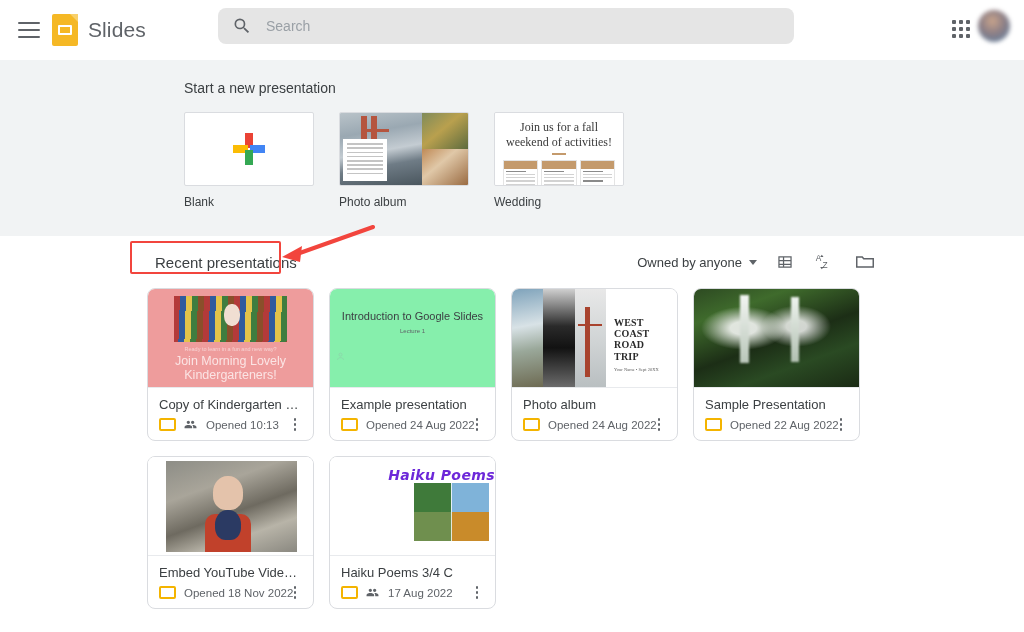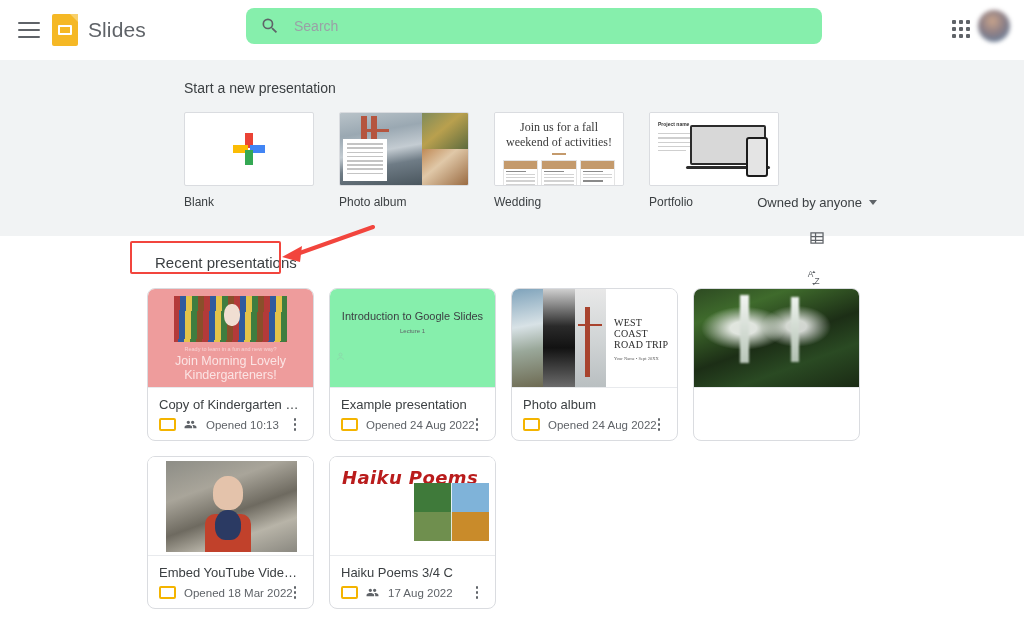--- a/index.html
+++ b/index.html
@@ -39,22 +39,22 @@
     background: transparent;
   }
   .brand {
     font-size: 21px; color: #5f6368; margin-left: 10px; letter-spacing: .1px;
     font-weight: 400;
   }
 
   .search-wrap {
     position: absolute; left: 218px; top: 8px;
     width: 576px; height: 36px;
-    background: #86efac; border-radius: 8px;
-    display: flex; align-items: center; cursor: text; margin-left: 28px;
+    background: #e5e5e5; border-radius: 8px;
+    display: flex; align-items: center; cursor: text;
   }
   .search-wrap .sicon { margin-left: 14px; margin-right: 14px; display:flex; }
   .search-wrap input {
     border: 0; outline: 0; background: transparent;
     font-family: "Liberation Sans", sans-serif;
     font-size: 14px; color: #3c4043; width: 480px;
   }
   .search-wrap input::placeholder { color: #9aa0a6; }
 
   .topbar-right {
@@ -156,21 +156,21 @@
   .pf-ph { position:absolute; right: 2px; top: 16px; width: 22px; height: 40px;
     border: 2.5px solid #1b1b1b; border-radius: 3px; background:#e4e4e4; }
 
   
   .recent { width: 1024px; background: #fff; position: relative; }
   .recent-head {
     width: 730px; margin: 0 auto; height: 52px;
     display:flex; align-items:center; justify-content: space-between;
   }
   .recent-title { font-size: 15px; color: #3c4043; padding: 5px 8px; }
-  .recent-right { display:flex; align-items:center; gap: 16px; flex-direction: column; }
+  .recent-right { display:flex; align-items:center; gap: 16px; }
   .owned { font-size: 13px; color:#3c4043; display:flex; align-items:center; cursor:pointer; }
   .owned .caret { width:0;height:0;border-left:4px solid transparent;border-right:4px solid transparent;border-top:5px solid #5f6368; margin-left:7px; }
   .ic-btn { cursor:pointer; display:flex; align-items:center; justify-content:center; width: 24px; height: 24px; }
 
   
   .grid-wrap { width: 730px; margin: 0 auto; }
   .grid { display:flex; flex-wrap: wrap; gap: 15px; }
   .card {
     width: 167px; background:#fff; border: 1px solid #dadce0; border-radius: 8px;
     overflow: hidden; cursor: pointer;
@@ -202,21 +202,21 @@
   .th-intro .mark { position:absolute; left: 6px; top: 62px; width: 9px; height: 11px; opacity:.35; }
 
   .th-photo { width:100%; height:100%; display:flex; background:#fff; }
   .th-photo .s { width: 19%; height:100%; }
   .th-photo .s1 { background: linear-gradient(170deg,#7fa3bb 0%,#d8e2e6 38%,#9aa89a 62%,#6d6a52 100%); }
   .th-photo .s2 { background: linear-gradient(180deg,#cfcfcf 0%,#2a2a2a 38%,#121212 60%,#6b6b6b 100%); }
   .th-photo .s3 { background: linear-gradient(180deg,#e8e8e8 0%,#cfd3d4 55%,#b9bfc1 100%); position: relative; }
   .th-photo .s3:before { content:""; position:absolute; left: 34%; top: 18%; width: 5px; height: 72%; background:#a8432e; }
   .th-photo .s3:after { content:""; position:absolute; left: 10%; top: 36%; width: 76%; height: 2px; background:#a8432e; }
   .th-photo .txt { flex: 1; padding: 28px 6px 0 8px; }
-  .th-photo .txt .a { font-family:"Liberation Serif", serif; font-weight: 400; font-size: 10px; color:#2b2b2b; line-height: 1.12; letter-spacing:.2px; }
+  .th-photo .txt .a { font-family:"Liberation Serif", serif; font-weight: 700; font-size: 10px; color:#2b2b2b; line-height: 1.12; letter-spacing:.2px; }
   .th-photo .txt .b { font-family:"Liberation Serif", serif; font-size: 4.5px; color:#5f5f5f; margin-top: 5px; }
 
   .th-falls { width:100%; height:100%;
     background:
       radial-gradient(ellipse at 30% 40%, rgba(255,255,255,.85) 0 8%, rgba(255,255,255,0) 26%),
       radial-gradient(ellipse at 62% 38%, rgba(255,255,255,.8) 0 7%, rgba(255,255,255,0) 24%),
       linear-gradient(160deg,#2d4a22 0%,#3f6b2c 22%,#1c2e16 52%,#2a4a23 72%,#1a2a14 100%);
     position:relative; }
   .th-falls:before { content:""; position:absolute; left: 28%; top: 6%; width: 9px; height: 70%;
     background: linear-gradient(180deg,#f2f5f2,#b9c6b9); filter: blur(1.3px); }
@@ -225,21 +225,21 @@
 
   .th-yt { width:100%; height:100%; background:#fff; position:relative; }
   .th-yt .img { position:absolute; left: 18px; top: 4px; width: 131px; height: 91px;
     background: linear-gradient(160deg,#8d8d86 0%,#a9a59a 30%,#6e6a60 55%,#b8b4a8 75%,#8a8880 100%); }
   .th-yt .img:after { content:""; position:absolute; left: 36%; top: 16%; width: 30px; height: 34px;
     background:#e4c3ab; border-radius: 48% 48% 42% 42%; box-shadow: 0 32px 0 -2px #2b3a63; }
   .th-yt .img:before { content:""; position:absolute; left: 30%; top: 58%; width: 46px; height: 38px; background:#c1412b; border-radius: 10px 10px 0 0; }
 
   .th-haiku { width:100%; height:100%; background:#fff; position:relative; }
   .th-haiku .h1 { font-family:"DejaVu Sans", sans-serif; font-weight: 700; font-style: italic;
-    font-size: 18px; color:#b91c1c; padding: 10px 0 0 12px; letter-spacing: .4px; }
+    font-size: 14px; color:#6d28d9; padding: 10px 0 0 12px; letter-spacing: .4px; text-align: right; }
   .th-haiku .h2 { font-family:"Liberation Serif", serif; font-size: 11px; color:#2b2b2b; padding: 6px 0 0 26px; }
   .th-haiku .pic { position:absolute; right: 6px; top: 26px; width: 75px; height: 58px;
     background:
       linear-gradient(90deg, transparent 49.6%, rgba(255,255,255,.8) 49.6% 50.4%, transparent 50.4%),
       linear-gradient(0deg, transparent 49.6%, rgba(255,255,255,.8) 49.6% 50.4%, transparent 50.4%),
       conic-gradient(from 180deg at 50% 50%, #6f8f4e 0 25%, #3f7a3a 25% 50%, #7fb3d9 50% 75%, #c98b2a 75% 100%);
   }
 
   
   .anno-box {
@@ -365,40 +365,20 @@
                   <div class="ln"></div>
                   <div class="ln"></div>
                   <div class="ln d"></div>
                 </div>
             </div>
           </div>
         </div>
         <div class="tpl-name">Wedding</div>
       </div>
 
-      <div class="tpl">
-        <div class="tpl-thumb">
-          <div class="pf">
-            <div class="pf-l">
-              <div class="pt">Project name</div>
-              <div class="pl" style="margin-top:6px"></div>
-                <div class="pl"></div>
-                <div class="pl"></div>
-                <div class="pl"></div>
-                <div class="pl" style="width:70%"></div>
-            </div>
-            <div class="pf-r">
-              <div class="pf-lap"></div>
-                <div class="pf-base"></div>
-                <div class="pf-ph"></div>
-            </div>
-          </div>
-        </div>
-        <div class="tpl-name">Portfolio</div>
-      </div>
 
     </div>
   </div>
 </div>
 
 <div class="recent">
   <div class="recent-head">
     <div class="recent-title">Recent presentations</div>
     <div class="recent-right">
       <div class="owned">
@@ -503,33 +483,45 @@
                 <i></i>
               </span>
           </div>
         </div>
       </div>
 
       <div class="card">
         <div class="card-thumb">
           <div class="th-falls"></div>
         </div>
+        <div class="card-meta">
+          <div class="card-title">Sample Presentation</div>
+          <div class="card-sub">
+            <span class="sl-ic"></span>
+            <span class="card-date">Opened 22 Aug 2022</span>
+            <span class="card-kebab">
+                <i></i>
+                <i></i>
+                <i></i>
+              </span>
+          </div>
+        </div>
       </div>
 
       <div class="card">
         <div class="card-thumb">
           <div class="th-yt">
               <div class="img"></div>
             </div>
         </div>
         <div class="card-meta">
           <div class="card-title">Embed YouTube Video in ...</div>
           <div class="card-sub">
             <span class="sl-ic"></span>
-            <span class="card-date">Opened 18 Mar 2022</span>
+            <span class="card-date">Opened 18 Nov 2022</span>
             <span class="card-kebab">
                 <i></i>
                 <i></i>
                 <i></i>
               </span>
           </div>
         </div>
       </div>
 
       <div class="card">

